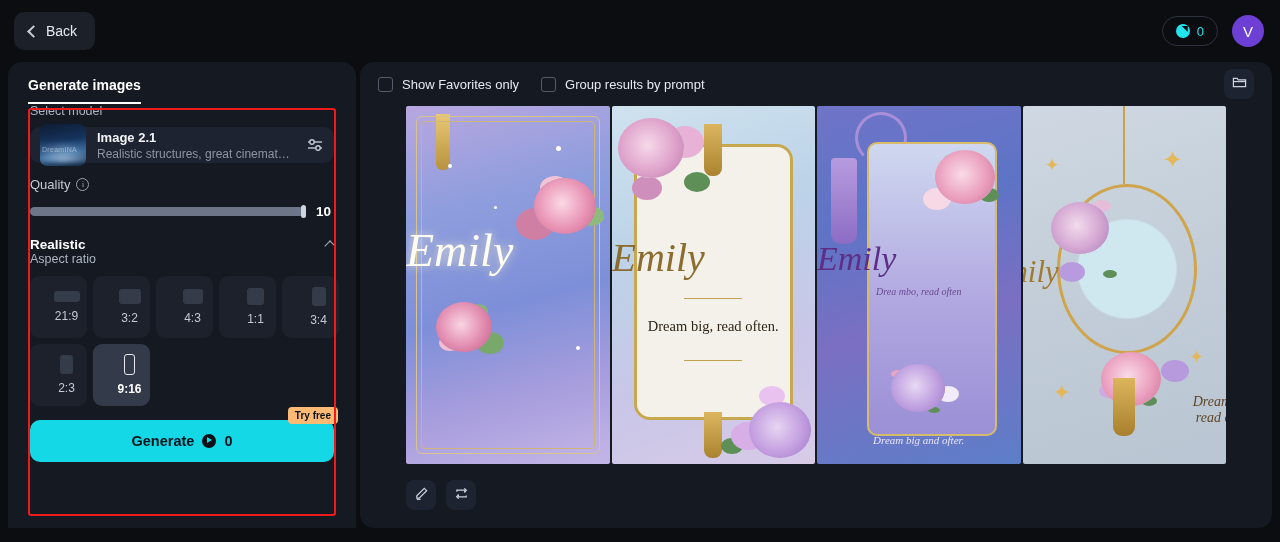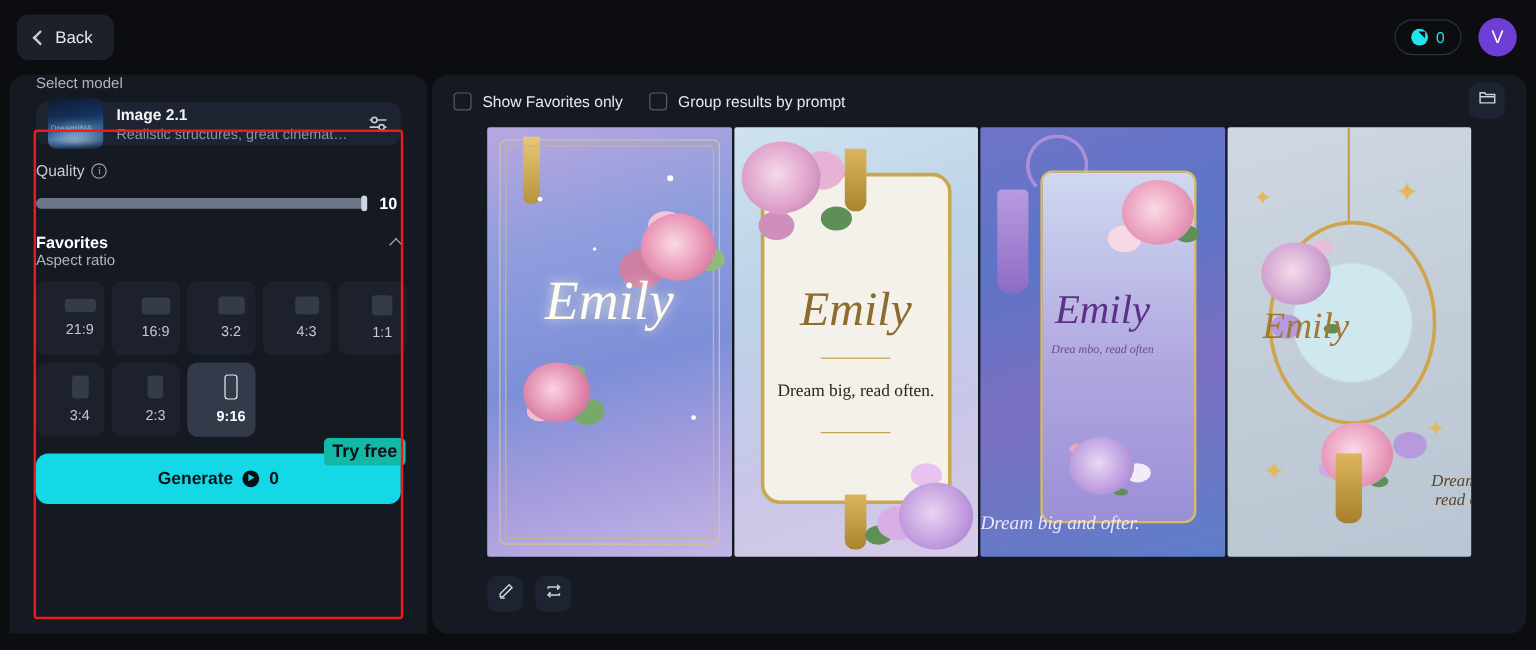--- a/index.html
+++ b/index.html
@@ -96,41 +96,41 @@
   .gen-wrap { position: relative; margin-top: 14px; }
   .gen-btn {
     height: 42px; background: #15d8e6; border-radius: 10px;
     display: flex; align-items: center; justify-content: center; gap: 8px;
     color: #06131a; font-size: 14.5px; font-weight: bold; cursor: pointer;
   }
   .gen-coin { width: 14px; height: 14px; border-radius: 50%; background: #0b1016; position: relative; }
   .gen-coin::after { content:""; position:absolute; left:5px; top:3px; border-left:5px solid #15d8e6; border-top:3px solid transparent; border-bottom:3px solid transparent; }
   .try-free {
     position: absolute; right: -4px; top: -13px;
-    background: #14b8a6; color: #0a1118; font-size: 15px; font-weight: bold;
+    background: #fdba74; color: #0a1118; font-size: 10px; font-weight: bold;
     padding: 3px 7px; border-radius: 4px; cursor: pointer;
   }
 
   
   .right-panel {
     position: absolute; left: 360px; top: 62px; width: 912px; height: 466px;
     background: #151922; border-radius: 14px;
   }
   .right-head { height: 44px; display: flex; align-items: center; padding: 16px 18px; gap: 22px; border-radius: 12px; }
   .chk-wrap { display: flex; align-items: center; gap: 9px; cursor: pointer; }
   .chk { width: 15px; height: 15px; border: 1.5px solid #545b6b; border-radius: 3px; }
   .chk-label { color: #e6e9f0; font-size: 13px; }
   .folder-btn { margin-left: auto; width: 30px; height: 30px; background: #1d2330; border-radius: 8px; display:flex; align-items:center; justify-content:center; cursor: pointer; }
 
   .gallery { display: flex; gap: 2px; padding: 0 46px; }
   .thumb {
     width: 206px; height: 358px; border-radius: 2px; overflow: hidden; position: relative; cursor: pointer;
     font-family: "Liberation Serif", serif;
   }
-  .thumb .nm { position:absolute; width:100%; text-align:center; font-style: italic; }
+  .thumb .nm { position:absolute; width:100%; text-align:left; font-style: italic; }
   .thumb .tg { position:absolute; width:100%; text-align:center; font-style: italic; }
 
   
   .img1 { background: linear-gradient(165deg,#b8a7e0 0%,#8e9ddd 28%,#7d8fd8 55%,#a79ddd 78%,#c3b6e6 100%); }
   .img1 .frame { position:absolute; inset:10px; border:1.5px solid #d8c389; border-radius:6px; }
   .img1 .frame2 { position:absolute; inset:15px; border:1px solid #cdb679; border-radius:4px; }
   .img1 .nm { top:118px; font-size:46px; color:#fffdf2; text-shadow:0 0 10px rgba(255,250,210,.8); }
   .img1 .tg { bottom:26px; font-size:15px; color:#fdf8ea; }
   .img1 .tassel { position:absolute; left:30px; top:8px; width:14px; height:56px; background: linear-gradient(180deg,#e8c874,#b8923f); border-radius:0 0 6px 6px; }
   .rose { position:absolute; border-radius:50%; }
@@ -147,21 +147,21 @@
   .img2 .r1 { left:6px; top:12px; width:66px; height:60px; background: radial-gradient(circle at 45% 45%,#f6d9ea,#dfa3cb 55%,#b878ad); box-shadow:34px -6px 0 -14px #e7b2d6,-4px 40px 0 -18px #cf8fbd,46px 34px 0 -20px #5d8f56; }
   .img2 .r2 { right:4px; bottom:6px; width:62px; height:56px; background: radial-gradient(circle at 45% 45%,#e7d5f2,#c49fe0 55%,#9d74c4); box-shadow:-32px 6px 0 -14px #d8aee6,-8px -34px 0 -18px #e9c2ef,-48px 16px 0 -20px #5d8f56; }
   .img2 .tassel { position:absolute; left:50%; margin-left:-9px; top:18px; width:18px; height:52px; background: linear-gradient(180deg,#dcb65f,#a9832f); border-radius:0 0 8px 8px; }
   .img2 .tassel2 { position:absolute; left:50%; margin-left:-9px; bottom:6px; width:18px; height:46px; background: linear-gradient(180deg,#dcb65f,#a9832f); border-radius:0 0 8px 8px; }
 
   
   .img3 { background: linear-gradient(165deg,#6f74c8 0%,#5d74c6 30%,#7b6fc2 60%,#5d7ec9 100%); }
   .img3 .mark { position:absolute; left:50px; right:24px; top:36px; bottom:28px; border:2.5px solid #d6bb6a; border-radius:10px; background: linear-gradient(180deg,#cfd8f0,#b0a7e0 55%,#9b8fd6); }
   .img3 .nm { top:134px; font-size:34px; color:#5e2f86; }
   .img3 .tg { top:180px; font-size:10px; color:#6b4a92; }
-  .img3 .tg2 { position:absolute; width:100%; text-align:left; bottom:18px; font-size:16px; color:#eae6fb; font-style:italic; }
+  .img3 .tg2 { position:absolute; width:100%; text-align:center; bottom:18px; font-size:11px; color:#eae6fb; font-style:italic; }
   .img3 .tassel { position:absolute; left:14px; top:52px; width:26px; height:86px; background: linear-gradient(180deg,#b79be0,#8d6cc4); border-radius:4px 4px 10px 10px; }
   .img3 .cord { position:absolute; left:38px; top:6px; width:52px; height:52px; border:3px solid #a98fd8; border-radius:50%; border-bottom-color:transparent; }
   .img3 .r1 { right:26px; top:44px; width:60px; height:54px; background: radial-gradient(circle at 45% 45%,#fadbe6,#ea9fbd 55%,#cf6f96); box-shadow:-28px 22px 0 -16px #f6d9e5,24px 18px 0 -20px #5e8f58,-12px -16px 0 -20px #6d9a62; }
   .img3 .r2 { left:74px; bottom:52px; width:54px; height:48px; background: radial-gradient(circle at 45% 45%,#e8d9f4,#bfa0e0 55%,#9b79c6); box-shadow:30px 6px 0 -16px #f2ecf9,-20px -14px 0 -20px #e8a6c2,16px 22px 0 -21px #5e8f58; }
 
   
   .img4 { background: linear-gradient(165deg,#cfd8e2 0%,#c3ced9 45%,#b9c5d2 100%); }
   .img4 .wreath { position:absolute; left:34px; top:78px; width:140px; height:170px; border-radius:50%; background: radial-gradient(circle at 50% 50%, #cfe7ef 44%, rgba(0,0,0,0) 46%); box-shadow: inset 0 0 0 3px #cfa44a; }
   .img4 .nm { top:148px; font-size:31px; color:#a07a31; }
   .img4 .tg { bottom:38px; right:-44px; width:auto; left:auto; font-size:14px; color:#5d4526; line-height:1.15; }
@@ -189,20 +189,23 @@
         <span class="credit-dot"></span>
         <span>0</span>
       </div>
       <div class="avatar">
         <span>V</span>
       </div>
     </div>
   </div>
 
   <div class="left-panel">
+    <div class="tabbar">
+      <div class="tab">Generate images</div>
+    </div>
 
     <div class="red-box"></div>
 
     <div class="panel-body">
       <div class="sec-label">Select model</div>
 
       <div class="model-card">
         <div class="model-thumb"></div>
         <div class="model-meta">
           <div class="model-name">Image 2.1</div>
@@ -224,34 +227,30 @@
       </div>
 
       <div class="slider-row">
         <div class="slider-track">
           <div class="slider-thumb"></div>
         </div>
         <div class="slider-val">10</div>
       </div>
 
       <div class="dim-head">
-        <div class="dim-title">Favorites</div>
+        <div class="dim-title">Realistic</div>
         <span class="chev-up"></span>
       </div>
 
       <div class="sec-label">Aspect ratio</div>
 
       <div class="ar-grid" id="ar-grid">
           <div class="ar-cell">
             <div class="ar-shape" style="width: 26px; height: 11px;"></div>
             <div class="ar-label">21:9</div>
-          </div>
-          <div class="ar-cell">
-            <div class="ar-shape" style="width: 24px; height: 14px;"></div>
-            <div class="ar-label">16:9</div>
           </div>
           <div class="ar-cell">
             <div class="ar-shape" style="width: 22px; height: 15px;"></div>
             <div class="ar-label">3:2</div>
           </div>
           <div class="ar-cell">
             <div class="ar-shape" style="width: 20px; height: 15px;"></div>
             <div class="ar-label">4:3</div>
           </div>
           <div class="ar-cell">

